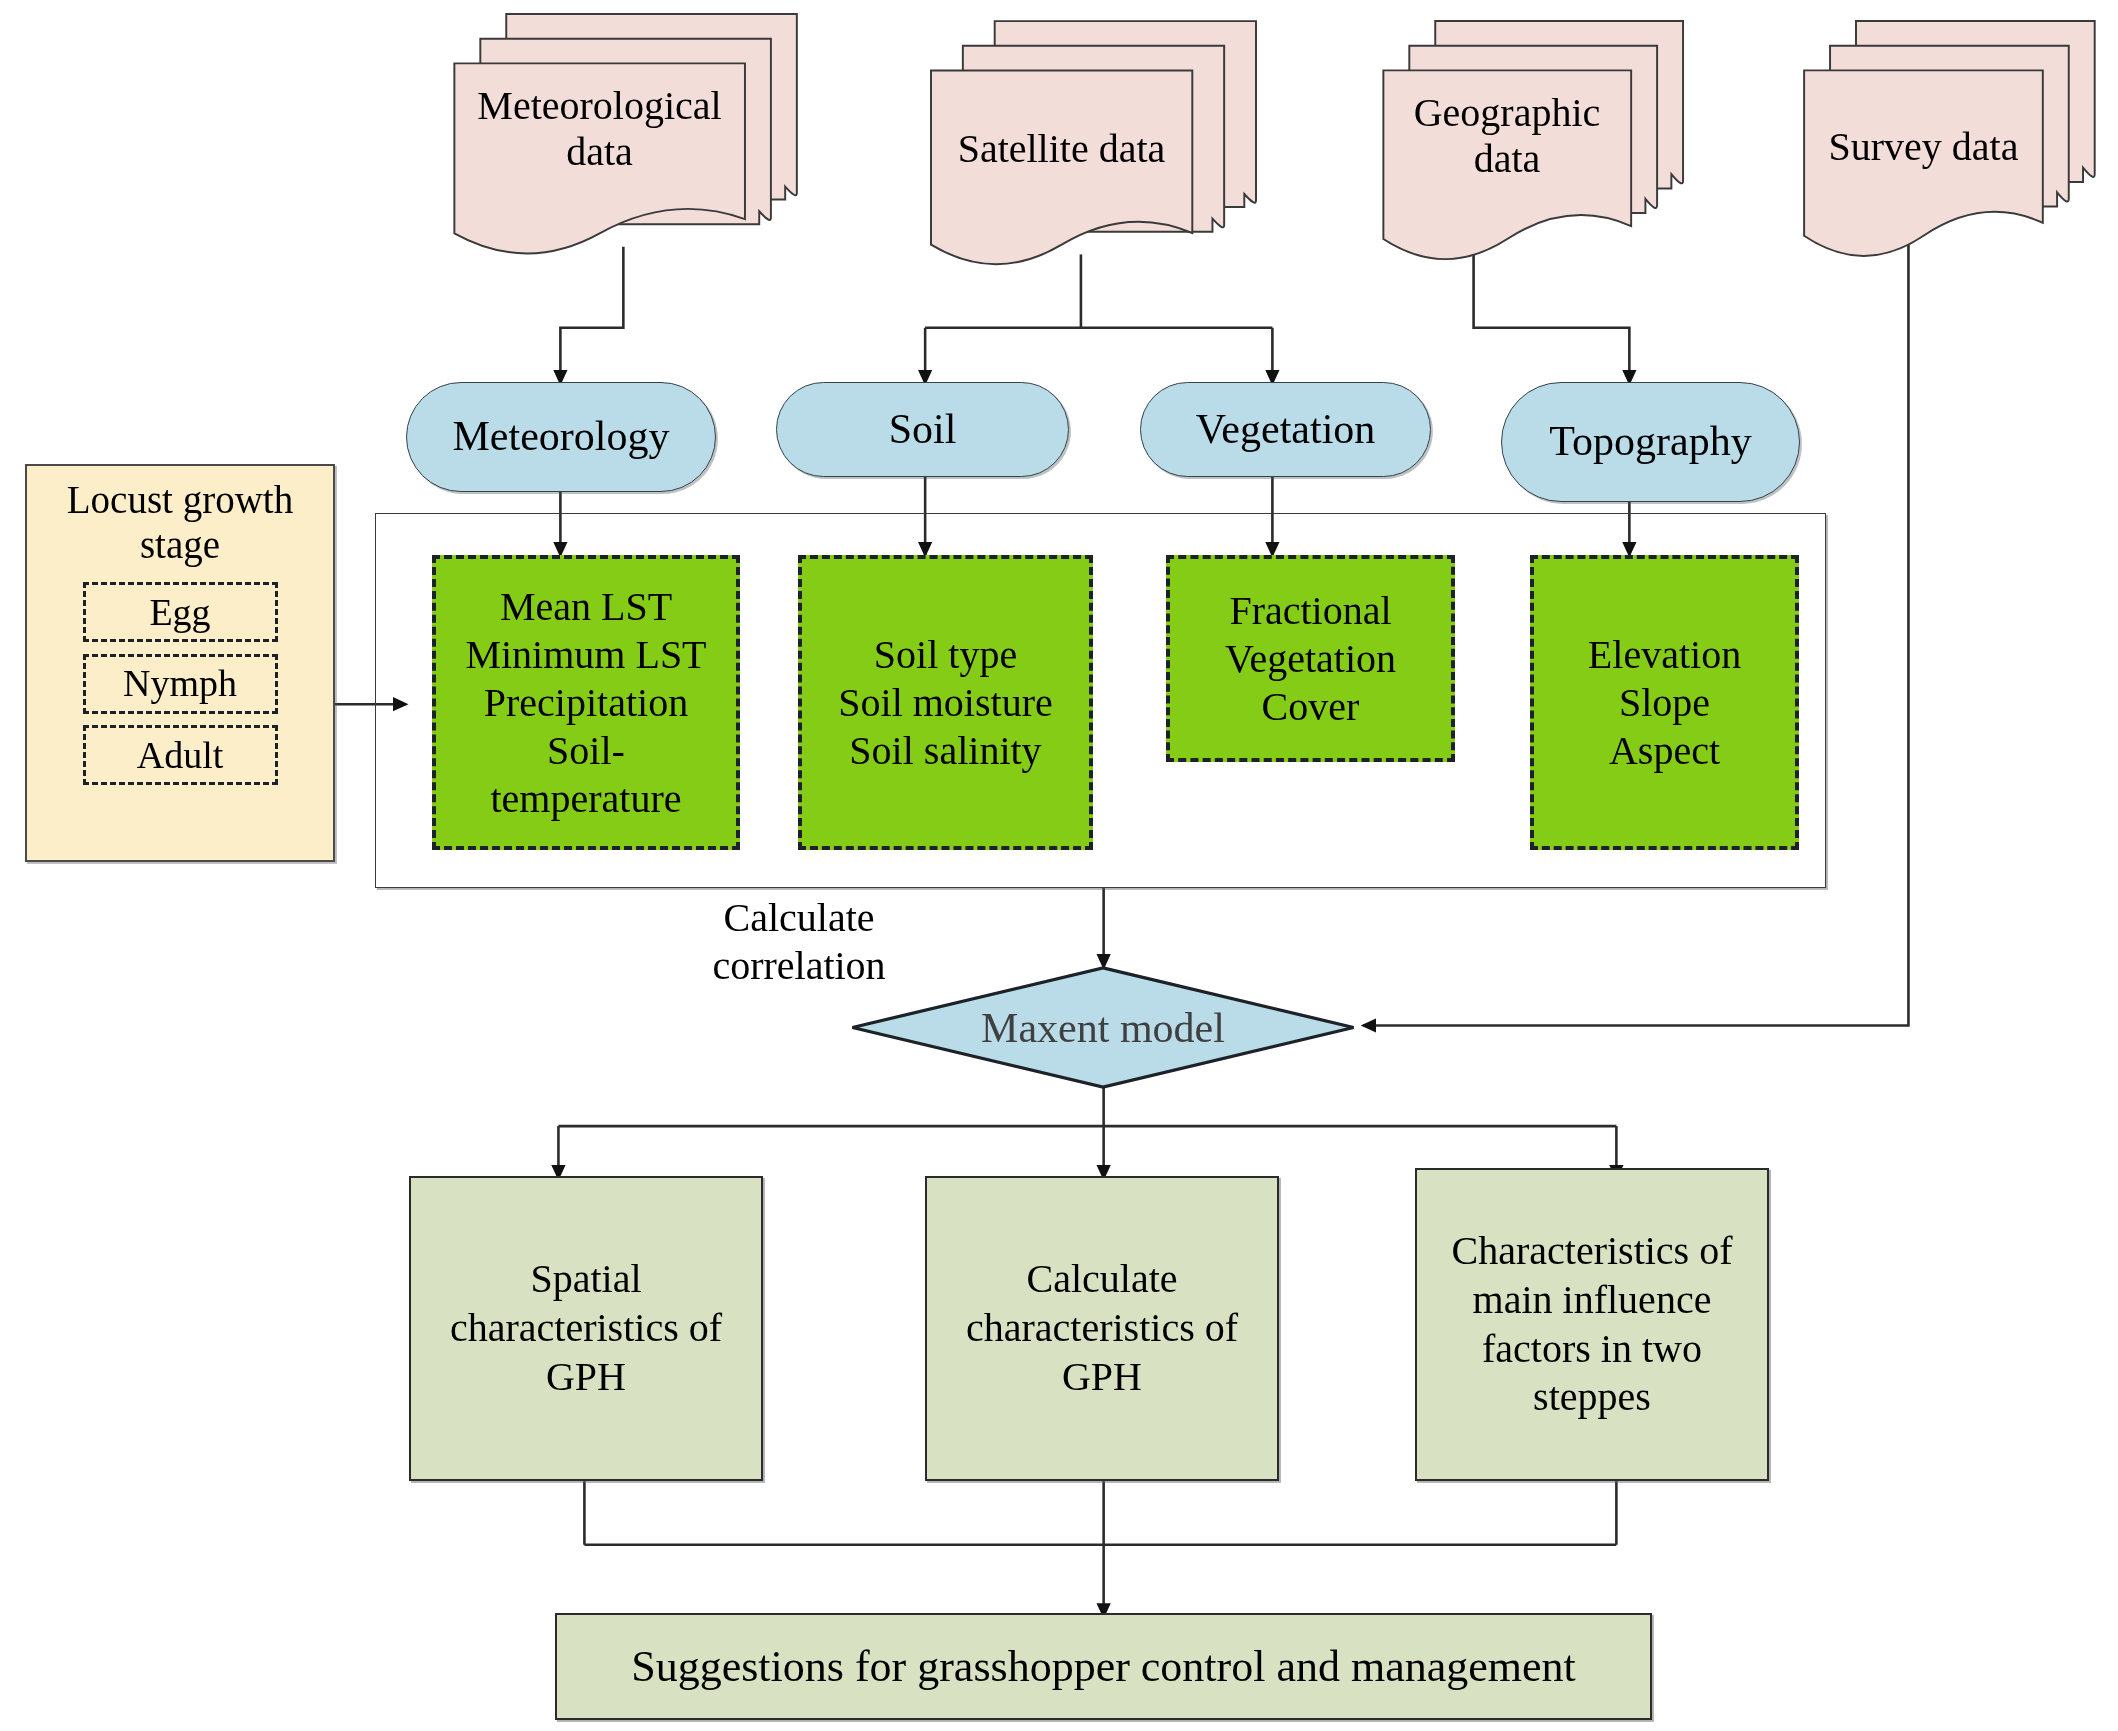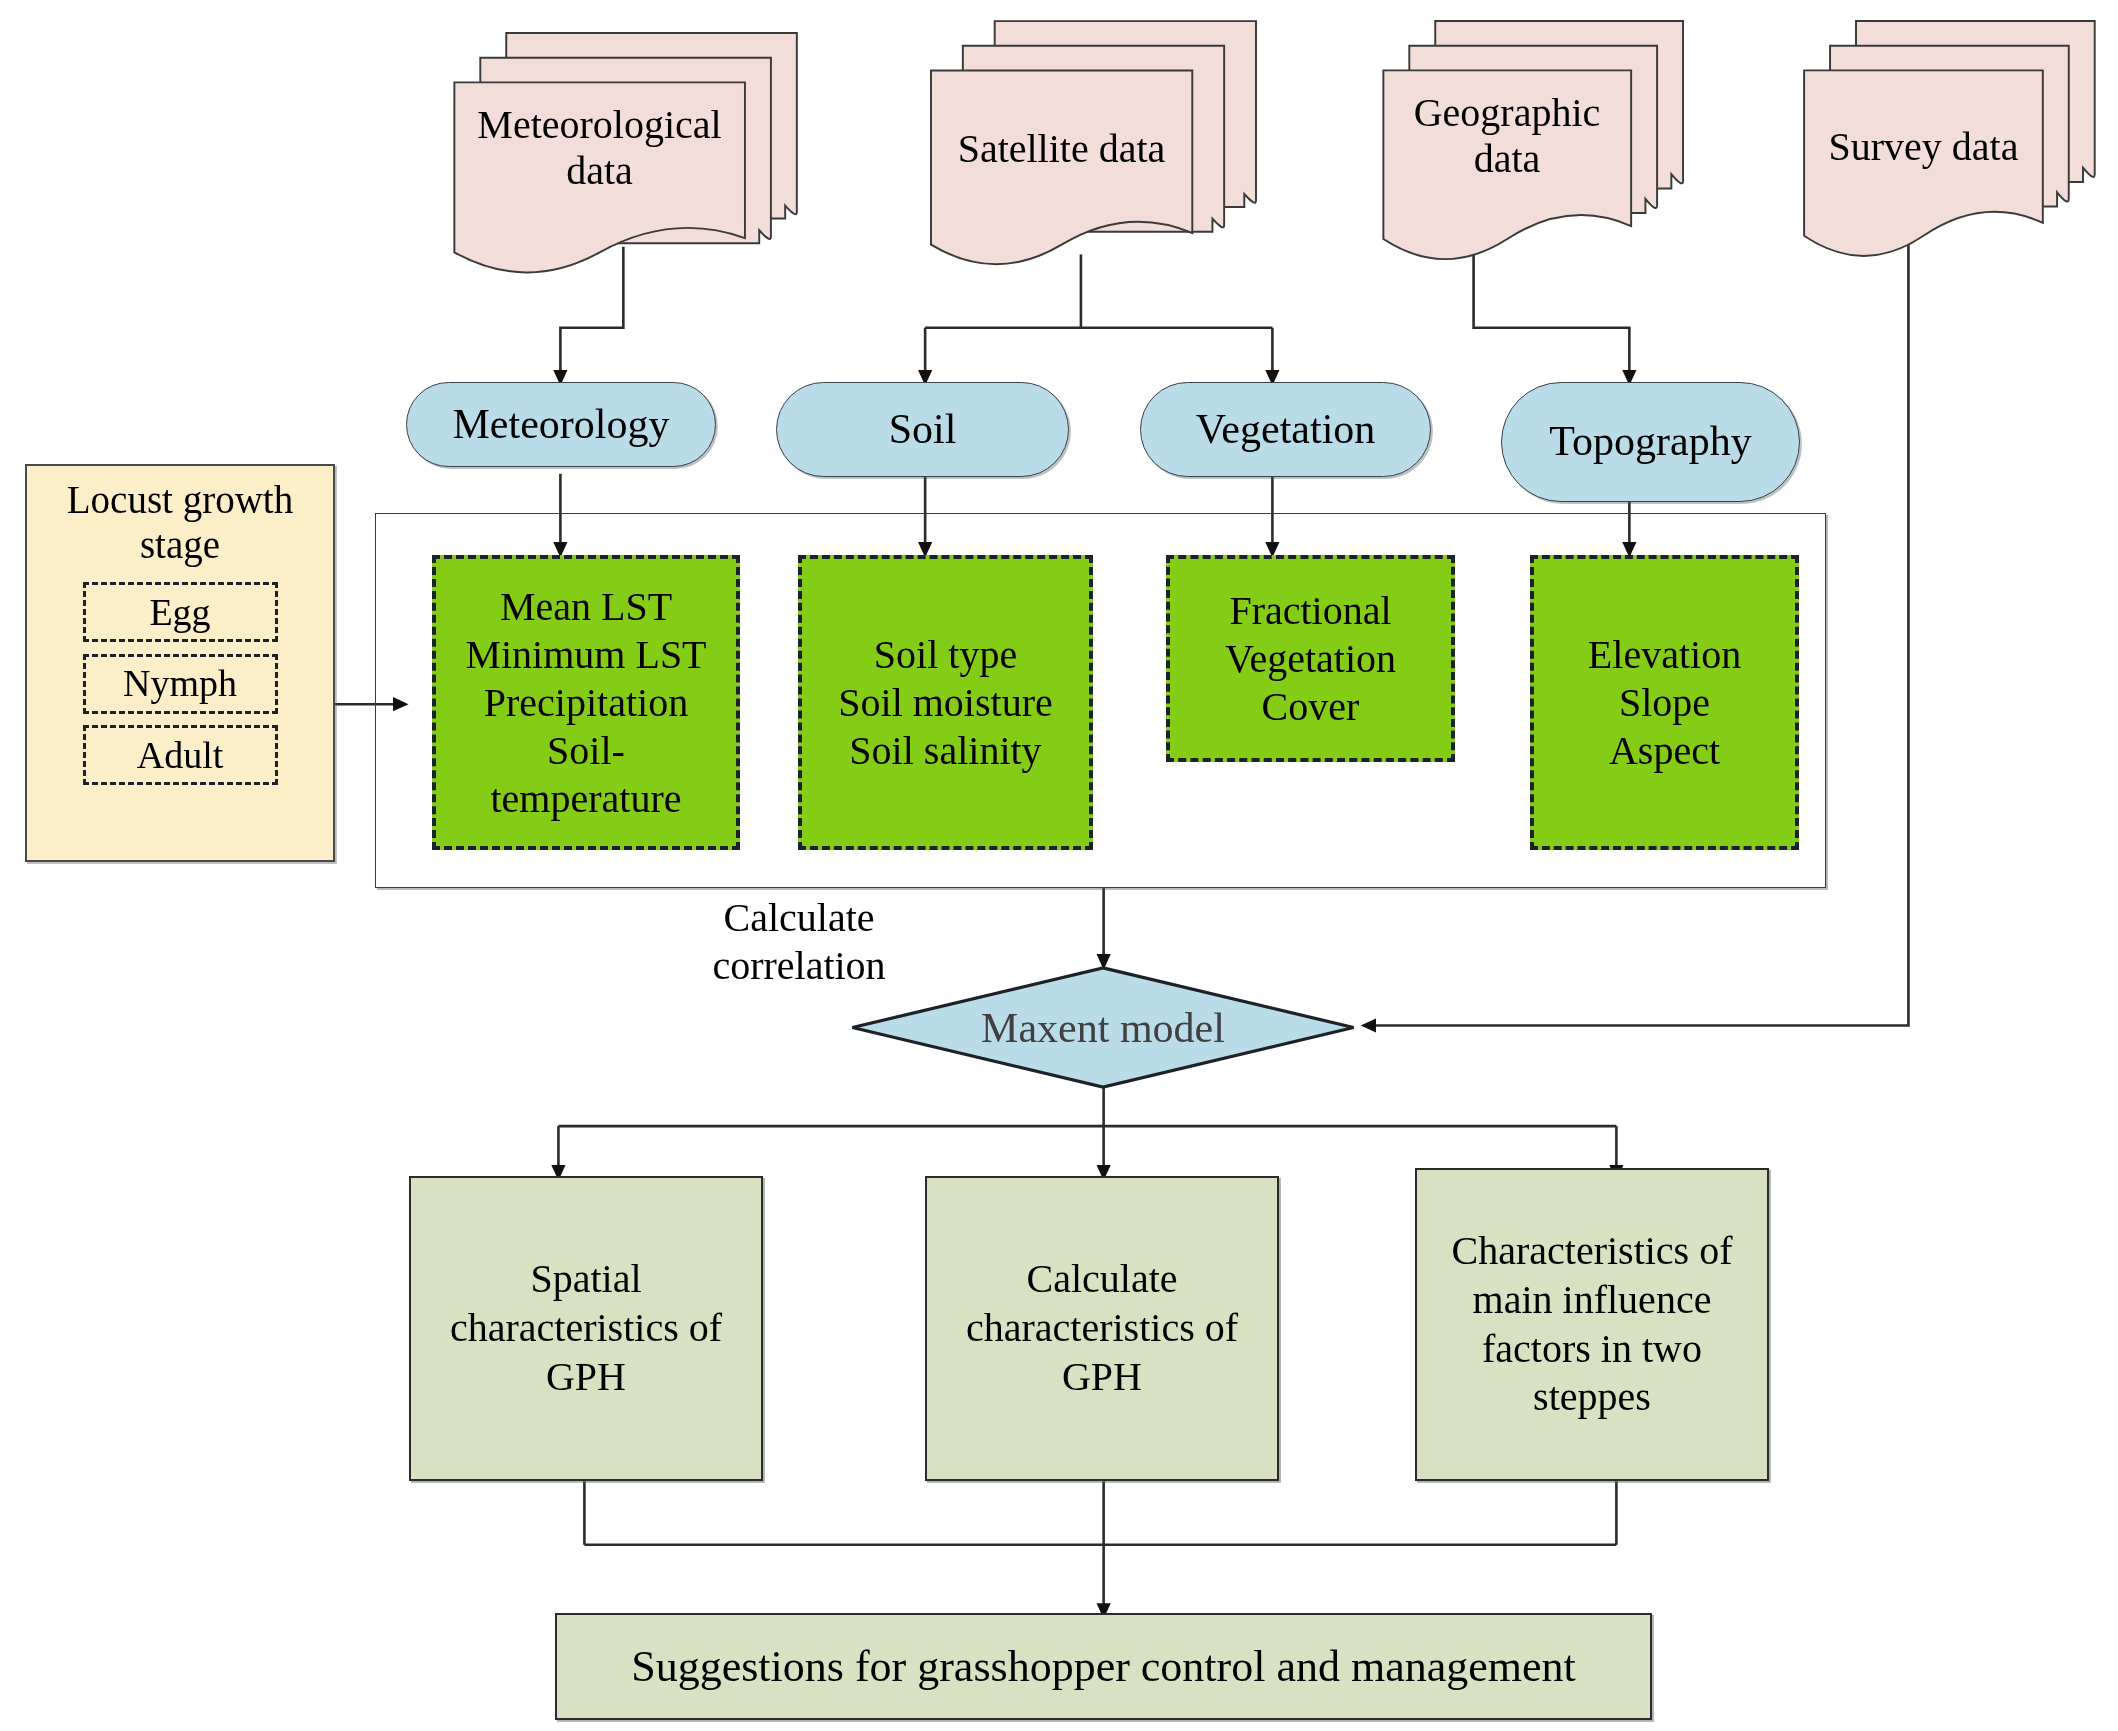--- a/index.html
+++ b/index.html
@@ -184,21 +184,21 @@
       <path d="M1700,1735 L1700,1815" marker-end="url(#arrowbig)"></path>
       <path d="M2490,1735 L2490,1815" marker-end="url(#arrowbig)"></path>
 
       <path d="M900,2282 L900,2380"></path>
       <path d="M2490,2282 L2490,2380"></path>
       <path d="M900,2380 L2490,2380"></path>
       <path d="M1700,2282 L1700,2490" marker-end="url(#arrowbig)"></path>
     </g>
   </svg>
 
-  <div class="docstack" style="left:454px; top:24px; width:351px; height:240px;">
+  <div class="docstack" style="left:454px; top:5px; width:351px; height:240px;">
     <svg width="351" height="240" viewBox="0 0 540 370">
       <g stroke="#3a3a3a" stroke-width="3" fill="#f2ddd9">
         <path d="M80,14 L528,14 L528,290 Q528,300 510,280 L510,300 L80,300 Z"></path>
         <path d="M40,52 L488,52 L488,328 Q488,338 470,318 L470,338 L40,338 Z"></path>
         <path d="M0,90 L448,90 L448,330 Q336,290 224,352 Q112,414 0,352 Z"></path>
       </g>
     </svg>
     <div class="doclabel" style="top:78px; padding-left:0; width:291px; white-space:pre-line;">Meteorological
 data</div>
   </div>
@@ -230,21 +230,21 @@
     <svg width="344" height="240" viewBox="0 0 530 370">
       <g stroke="#3a3a3a" stroke-width="3" fill="#f2ddd9">
         <path d="M80,14 L448,14 L448,250 Q448,262 430,240 L430,262 L80,262 Z"></path>
         <path d="M40,52 L408,52 L408,288 Q408,300 390,278 L390,300 L40,300 Z"></path>
         <path d="M0,90 L368,90 L368,325 Q276,283 184,345 Q92,407 0,345 Z"></path>
       </g>
     </svg>
     <div class="doclabel" style="top:112px; width:239px; white-space:pre-line;">Survey data</div>
   </div>
 
-  <div class="node pill" style="left:406px; top:382px; width:310px; height:85px;">
+  <div class="node pill" style="left:406px; top:382px; width:310px; height:110px;">
     <span>Meteorology</span>
   </div>
 
   <div class="node pill" style="left:776px; top:382px; width:293px; height:95px;">
     <span>Soil</span>
   </div>
 
   <div class="node pill" style="left:1140px; top:382px; width:291px; height:95px;">
     <span>Vegetation</span>
   </div>

